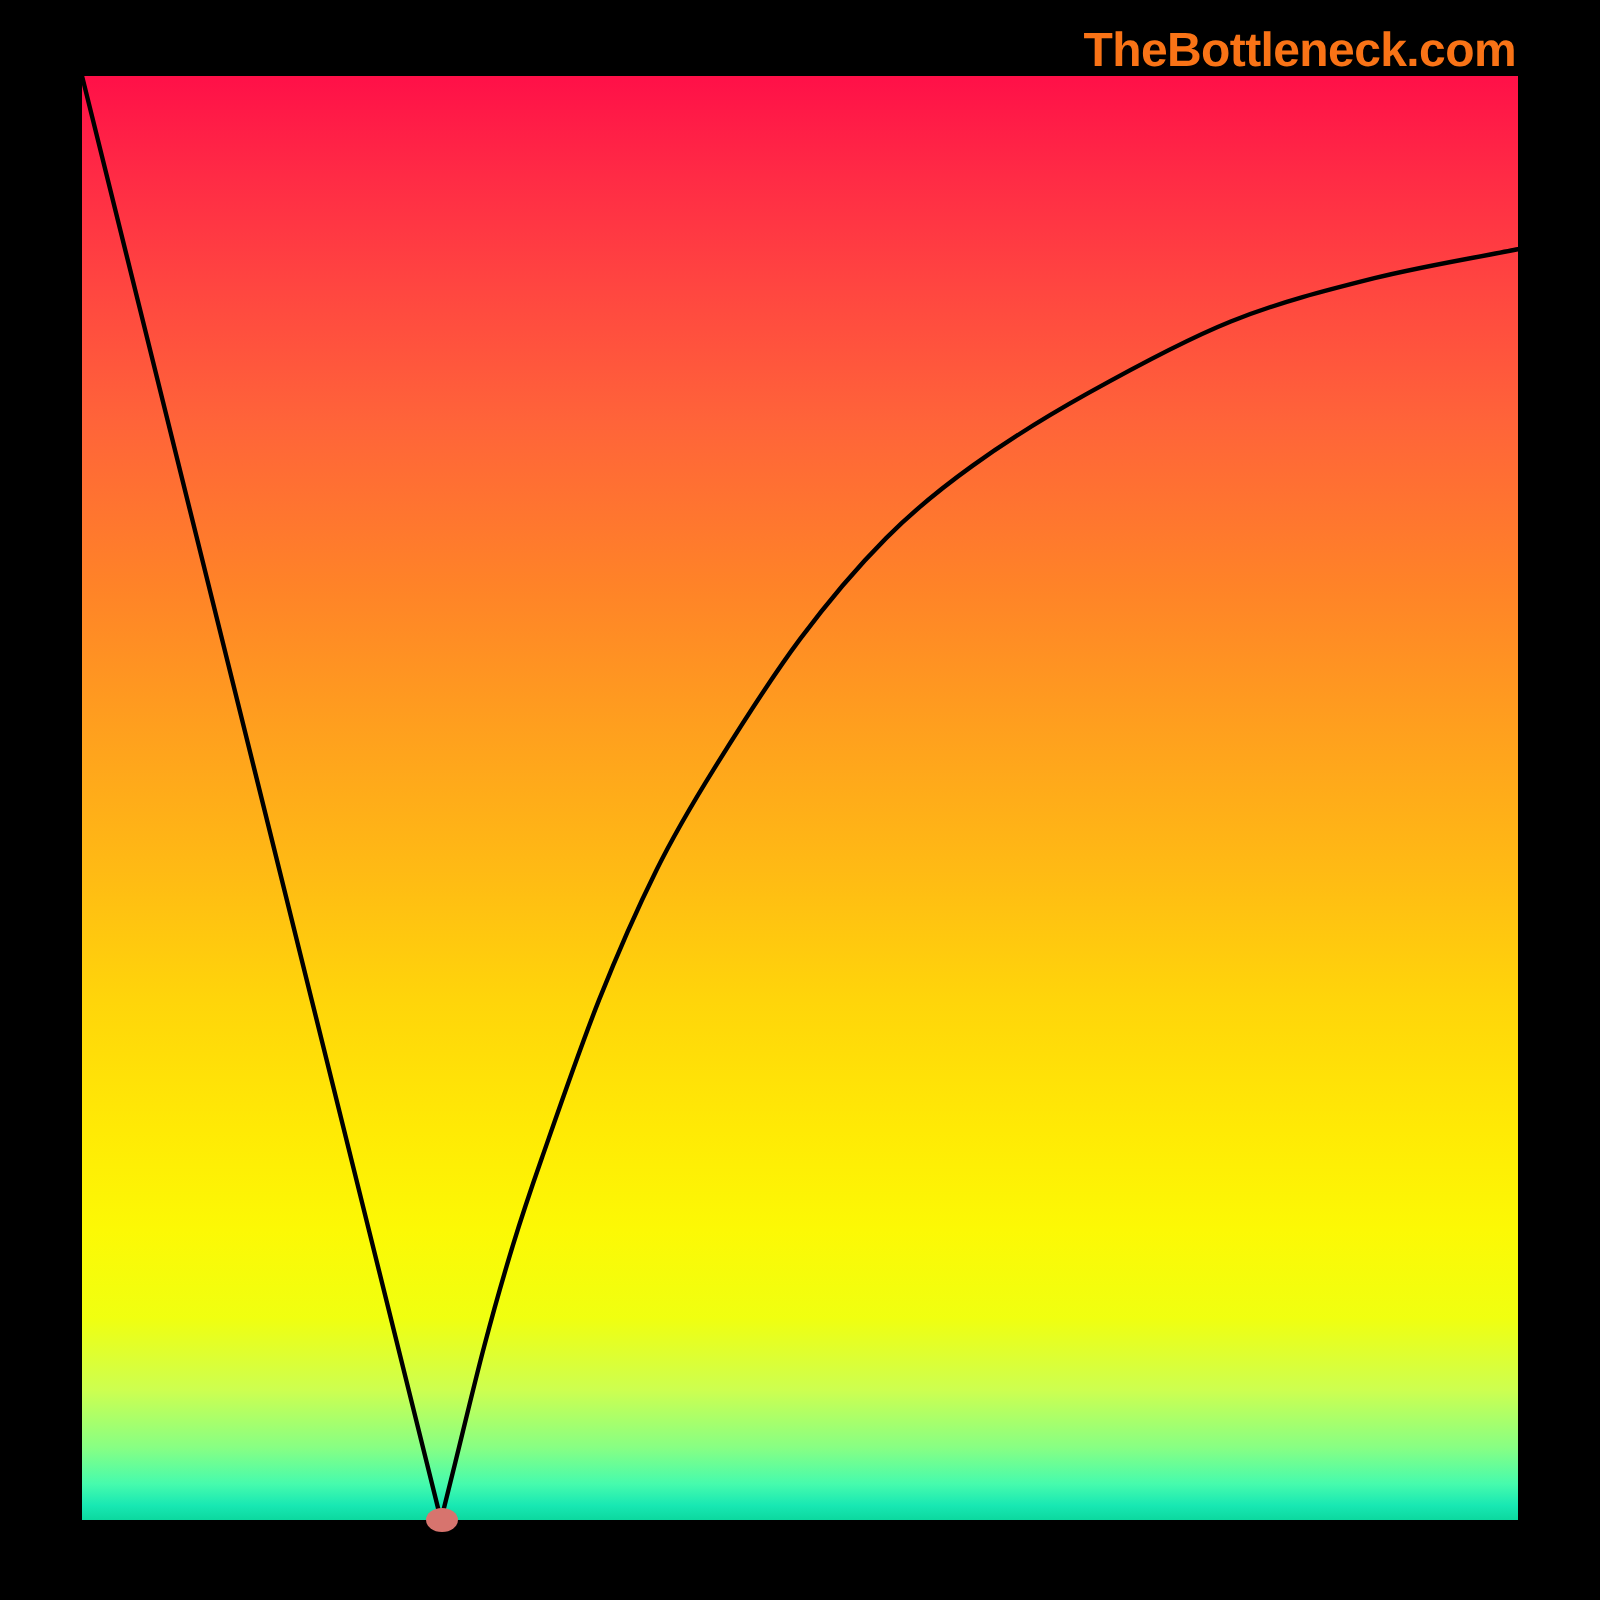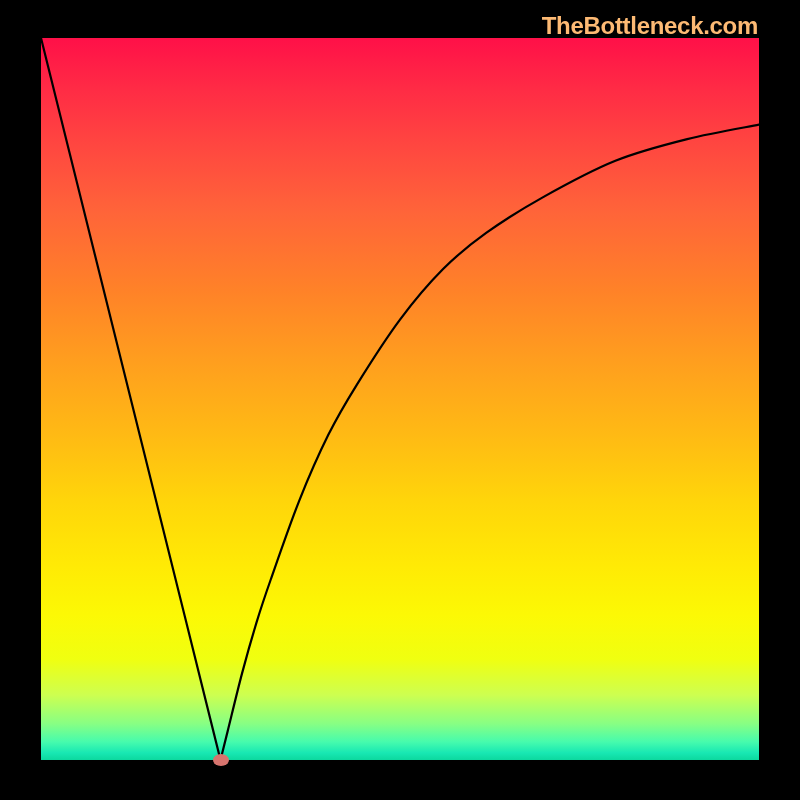--- a/index.html
+++ b/index.html
@@ -41,21 +41,21 @@
       #0cd89e 100%
     );
   }
   .watermark {
     position: absolute;
     top: 12px;
     right: 42px;
     font-family: Arial, Helvetica, sans-serif;
     font-size: 24px;
     font-weight: 600;
-    color: #fdba74;
+    color: #f97316;
     letter-spacing: -0.3px;
     text-align: right;
   }
   svg.curve {
     position: absolute;
     left: 0;
     top: 0;
     width: 718px;
     height: 722px;
   }

